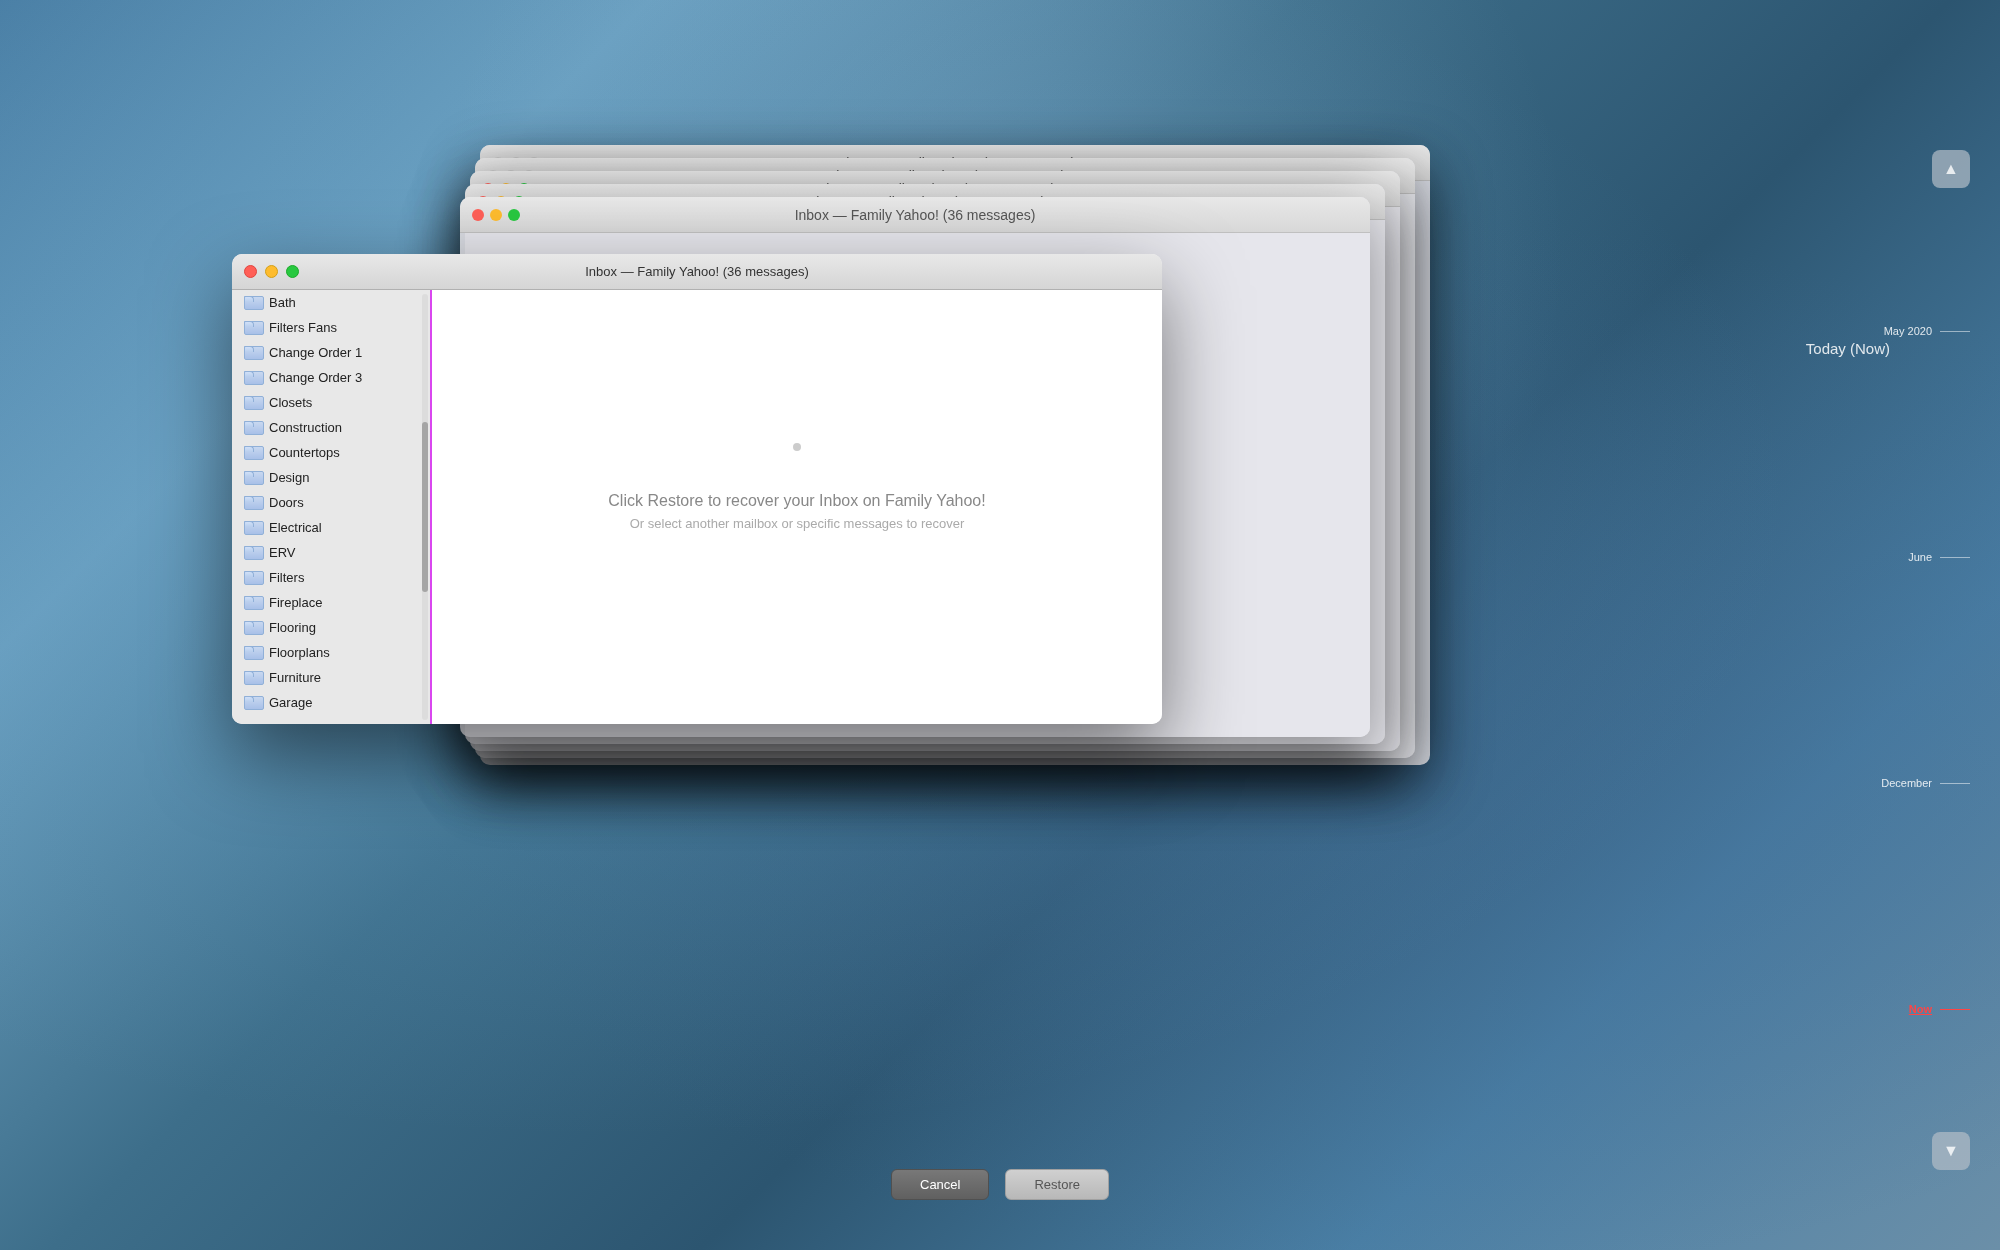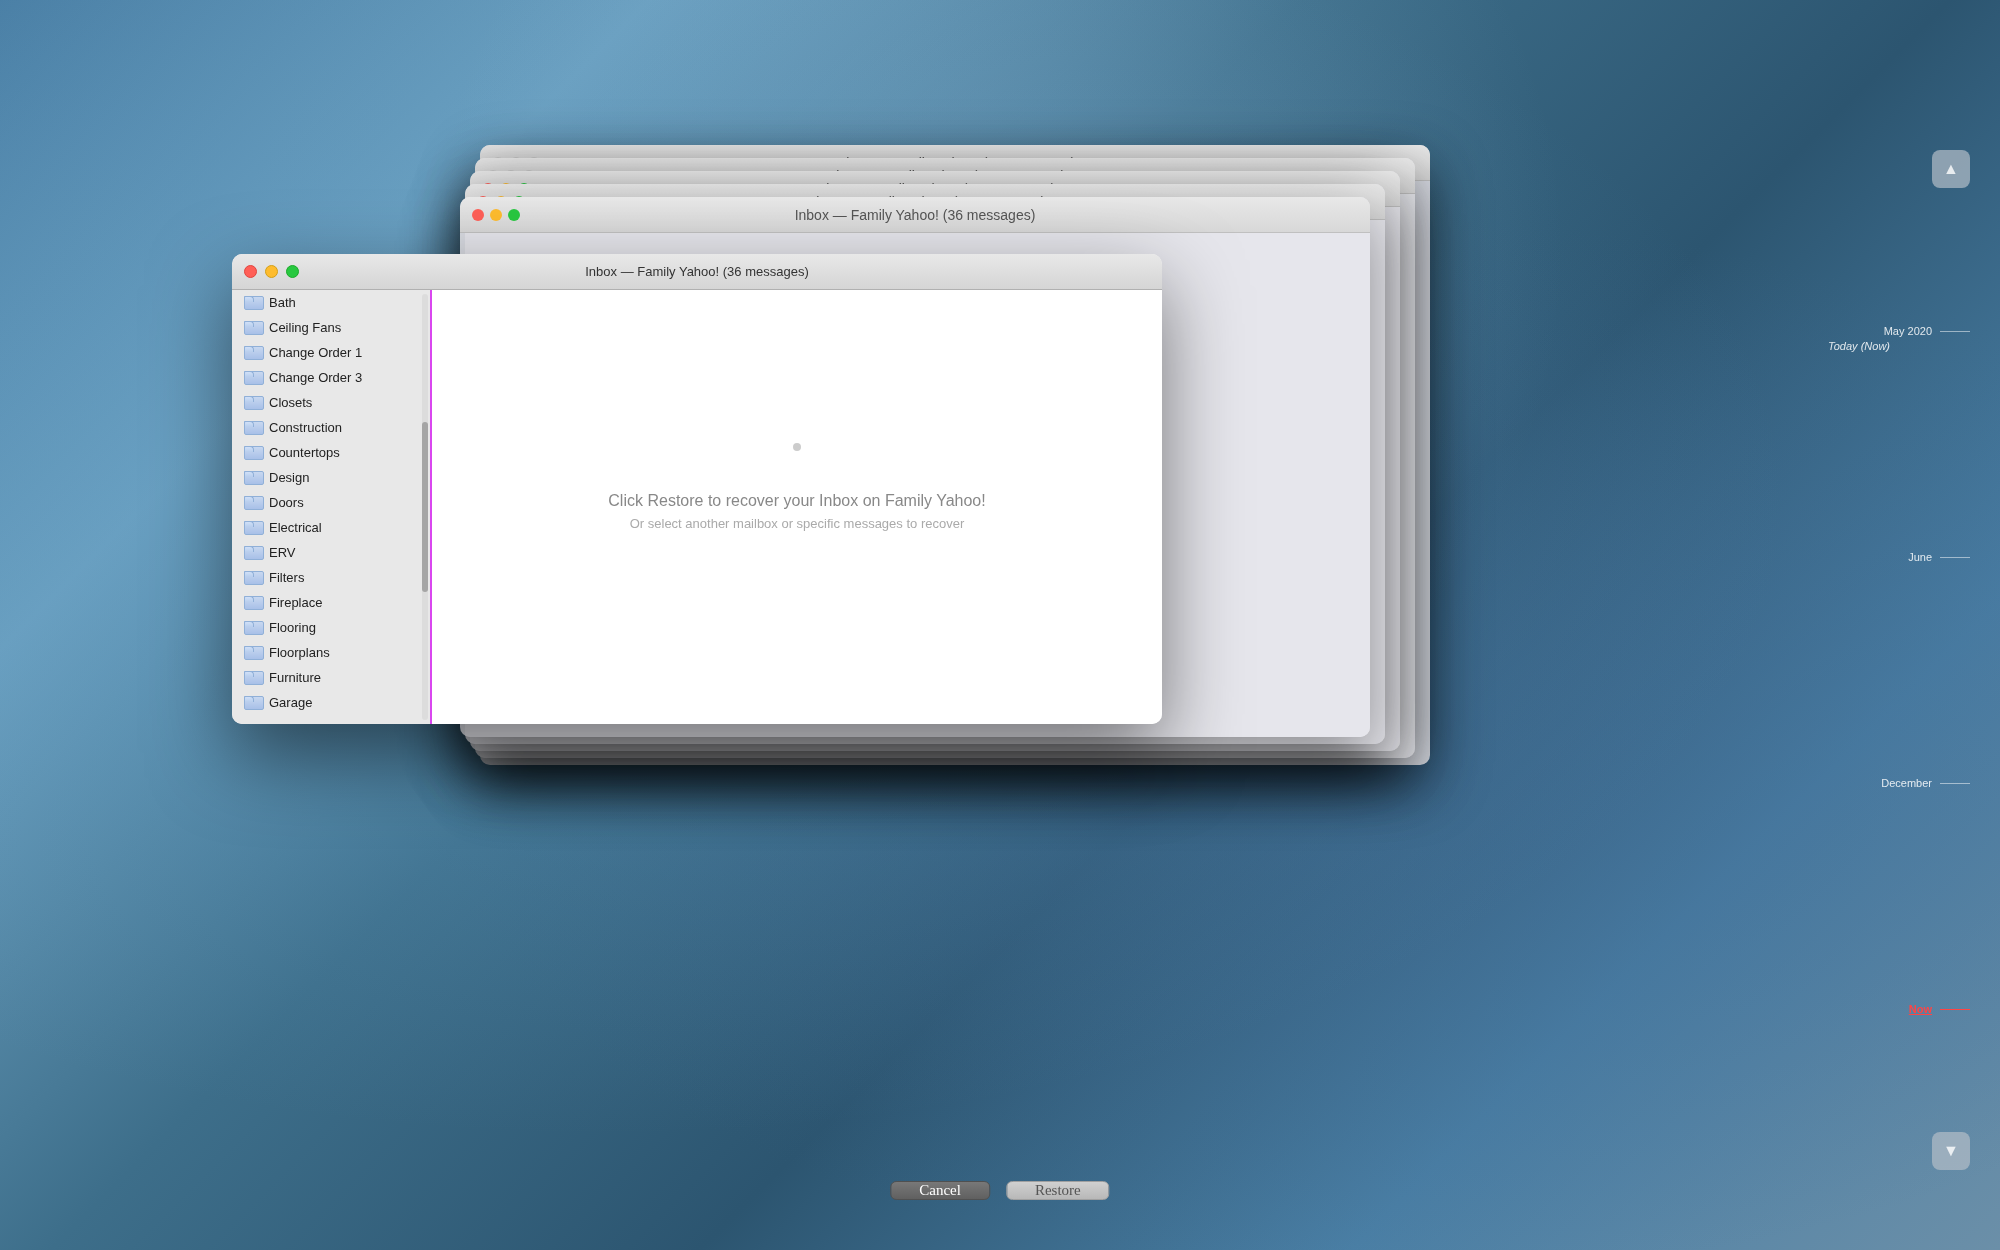--- a/index.html
+++ b/index.html
@@ -293,26 +293,26 @@
     .bottom-buttons {
       position: absolute;
       bottom: 50px;
       left: 50%;
       transform: translateX(-50%);
       display: flex;
       gap: 16px;
     }
 
     .btn {
-      padding: 0 28px;
+      padding: 7px 28px;
       border-radius: 6px;
-      font-size: 15px;
+      font-size: 13px;
       cursor: pointer;
       border: 1px solid;
-      font-family: Liberation Serif, serif;
+      font-family: Liberation Sans, sans-serif;
     }
 
     .btn-cancel {
       background: linear-gradient(to bottom, #787878, #606060);
       color: white;
       border-color: #505050;
     }
 
     .btn-restore {
       background: linear-gradient(to bottom, #d0d0d0, #b8b8b8);
@@ -388,24 +388,23 @@
     }
 
     .timeline-line.now {
       background: #ff4444;
     }
 
     .today-now-label {
       position: absolute;
       right: 80px;
       top: 190px;
-      font-size: 11px;
+      font-size: 15px;
       color: rgba(255,255,255,0.85);
       white-space: nowrap;
-      font-style: italic;
     }
 
     .chevron-icon {
       font-size: 16px;
       color: rgba(255,255,255,0.8);
       line-height: 1;
     }
   </style>
 </head>
 <body>
@@ -482,21 +481,21 @@
 
     <div class="sidebar">
 
       <div id="sidebar-items-container">
           <div class="sidebar-item">
             <div class="folder-icon"></div>
             <span>Bath</span>
           </div>
           <div class="sidebar-item">
             <div class="folder-icon"></div>
-            <span>Ceiling Fans</span>
+            <span>Filters Fans</span>
           </div>
           <div class="sidebar-item">
             <div class="folder-icon"></div>
             <span>Change Order 1</span>
           </div>
           <div class="sidebar-item">
             <div class="folder-icon"></div>
             <span>Change Order 3</span>
           </div>
           <div class="sidebar-item">

